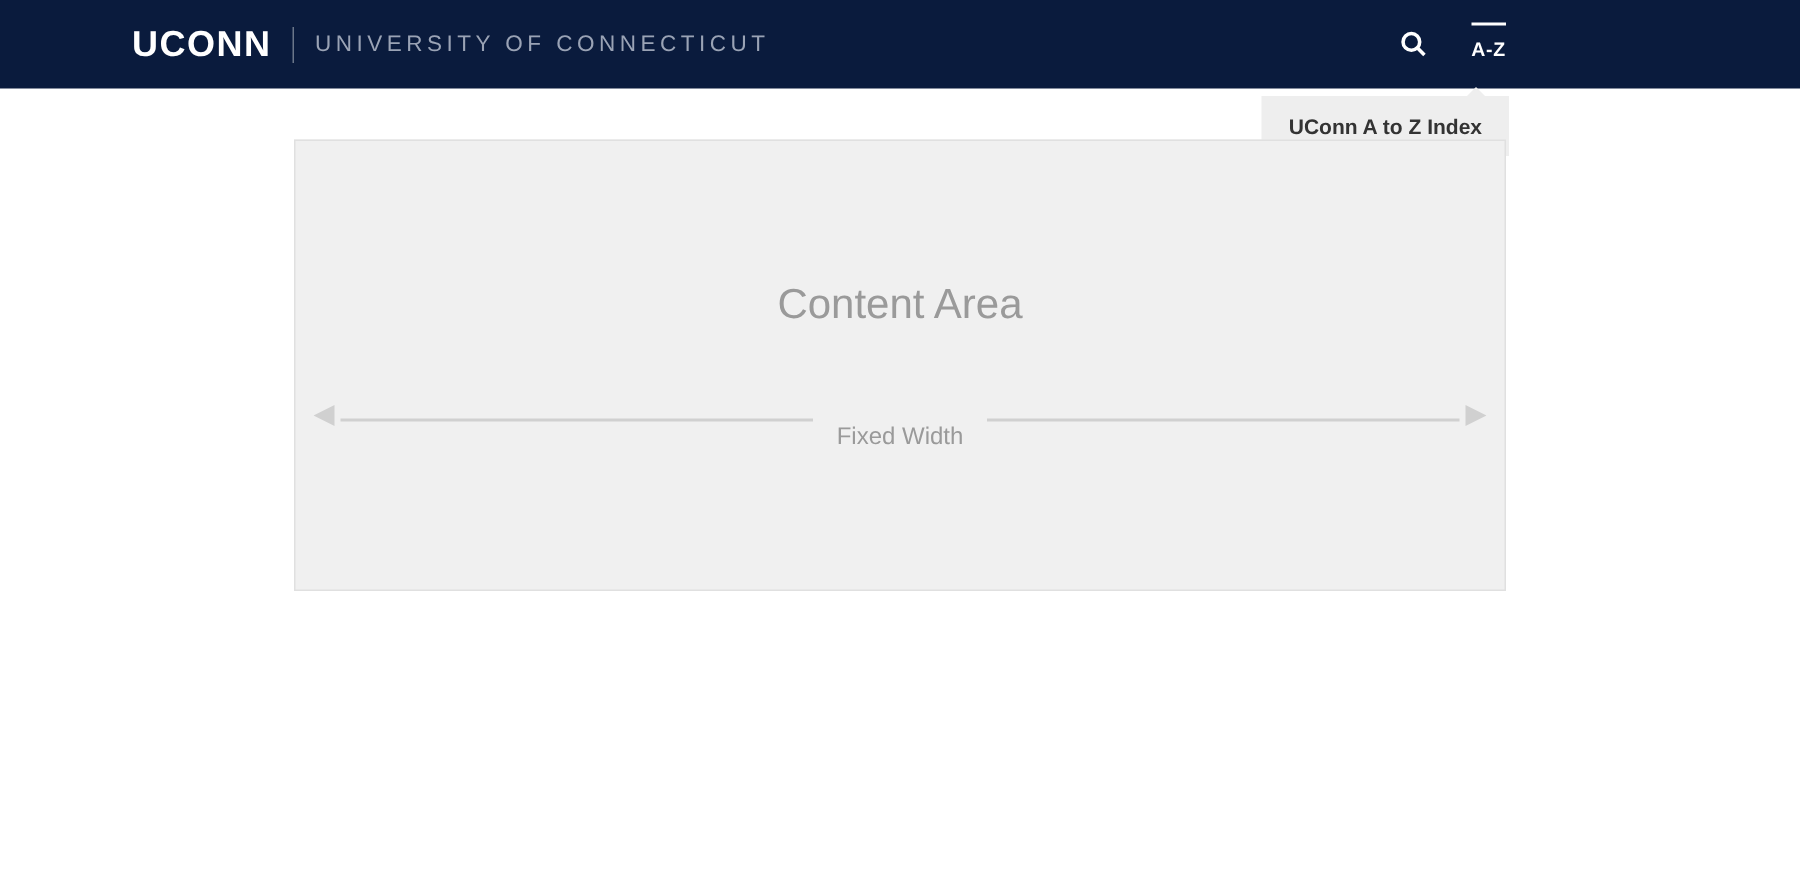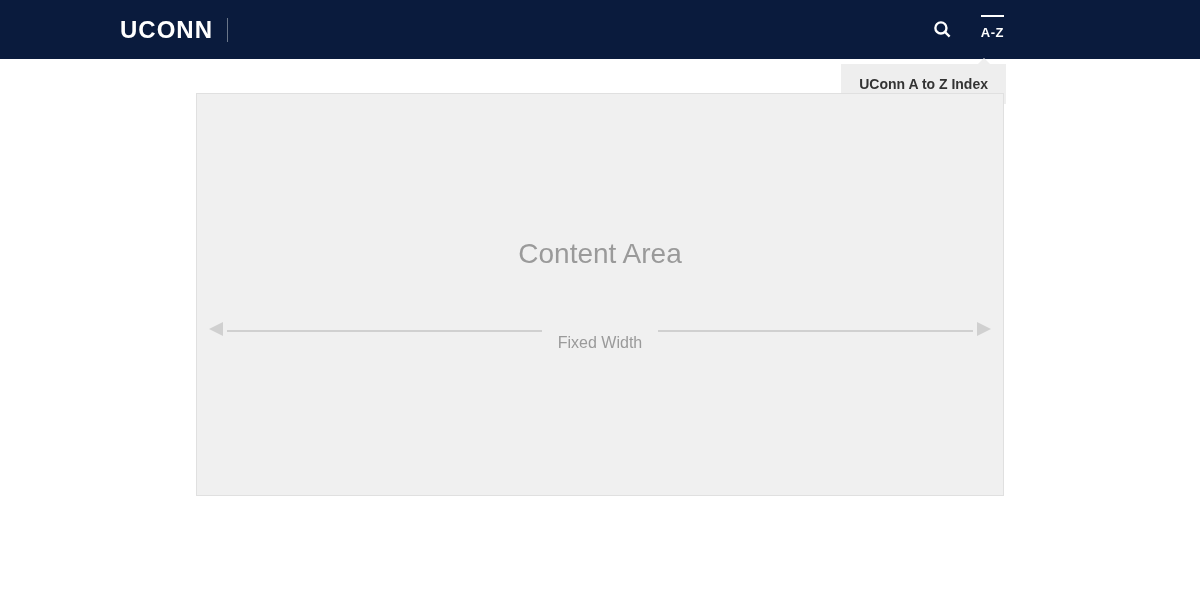--- a/index.html
+++ b/index.html
@@ -18,21 +18,21 @@
       background: #0a1b3d;
       height: 59px;
       display: flex;
       align-items: center;
       justify-content: space-between;
       padding: 0;
     }
     .header-left {
       display: flex;
       align-items: center;
-      padding-left: 120px;
+      padding-left: 88px;
       text-align: center;
     }
     .logo {
       color: #ffffff;
       font-weight: 700;
       font-size: 24px;
       letter-spacing: 1px;
       font-family: Arial, sans-serif;
     }
     .divider {
@@ -107,21 +107,21 @@
     }
     .level-one-title {
       color: #0b2663;
       font-size: 25px;
       font-weight: 700;
       margin-bottom: 38px;
     }
     .content-area {
       background: #f0f0f0;
       border: 1px solid #e0e0e0;
-      height: 403px;
+      height: 301px;
       display: flex;
       flex-direction: column;
       align-items: center;
       justify-content: center;
       position: relative;
     }
     .content-area-label {
       color: #9a9a9a;
       font-size: 28px;
       font-weight: 400;
@@ -149,20 +149,21 @@
       margin-top: 24px;
     }
   </style>
 </head>
 <body>
 
 <div class="header">
   <div class="header-left">
     <span class="logo">UCONN</span>
     <span class="divider"></span>
+    <span class="university-name">UNIVERSITY OF CONNECTICUT</span>
   </div>
   <div class="header-right">
     <span class="search-icon">
       <svg width="19" height="19" viewBox="0 0 24 24" fill="none" stroke="currentColor" stroke-width="3">
         <circle cx="10" cy="10" r="7"></circle>
         <line x1="21" y1="21" x2="15" y2="15"></line>
       </svg>
     </span>
     <span class="az-button">A-Z</span>
   </div>

